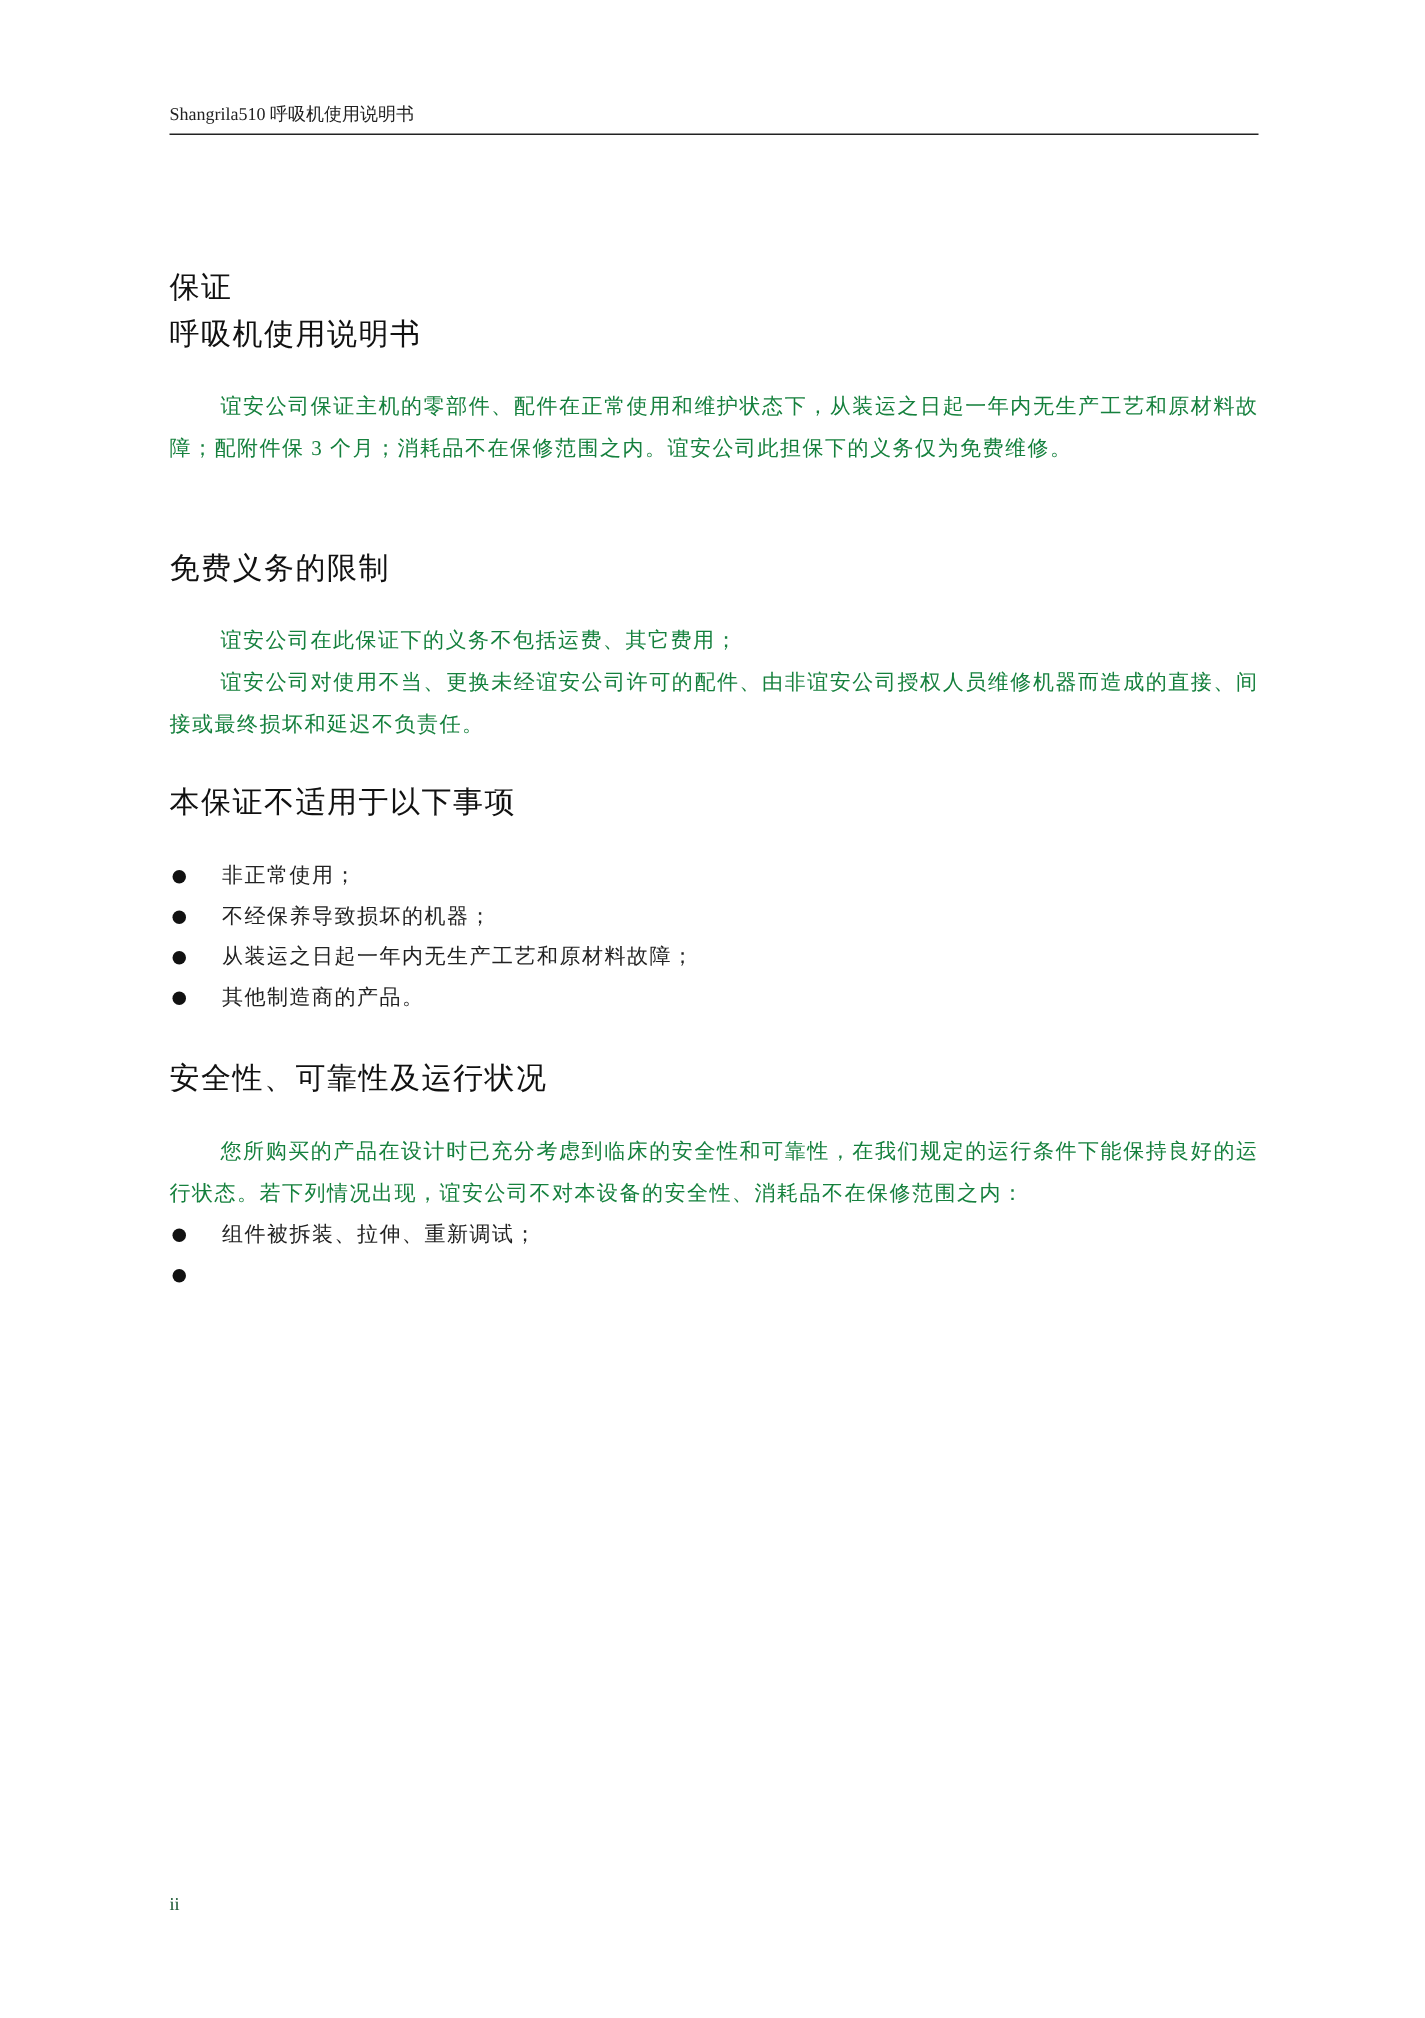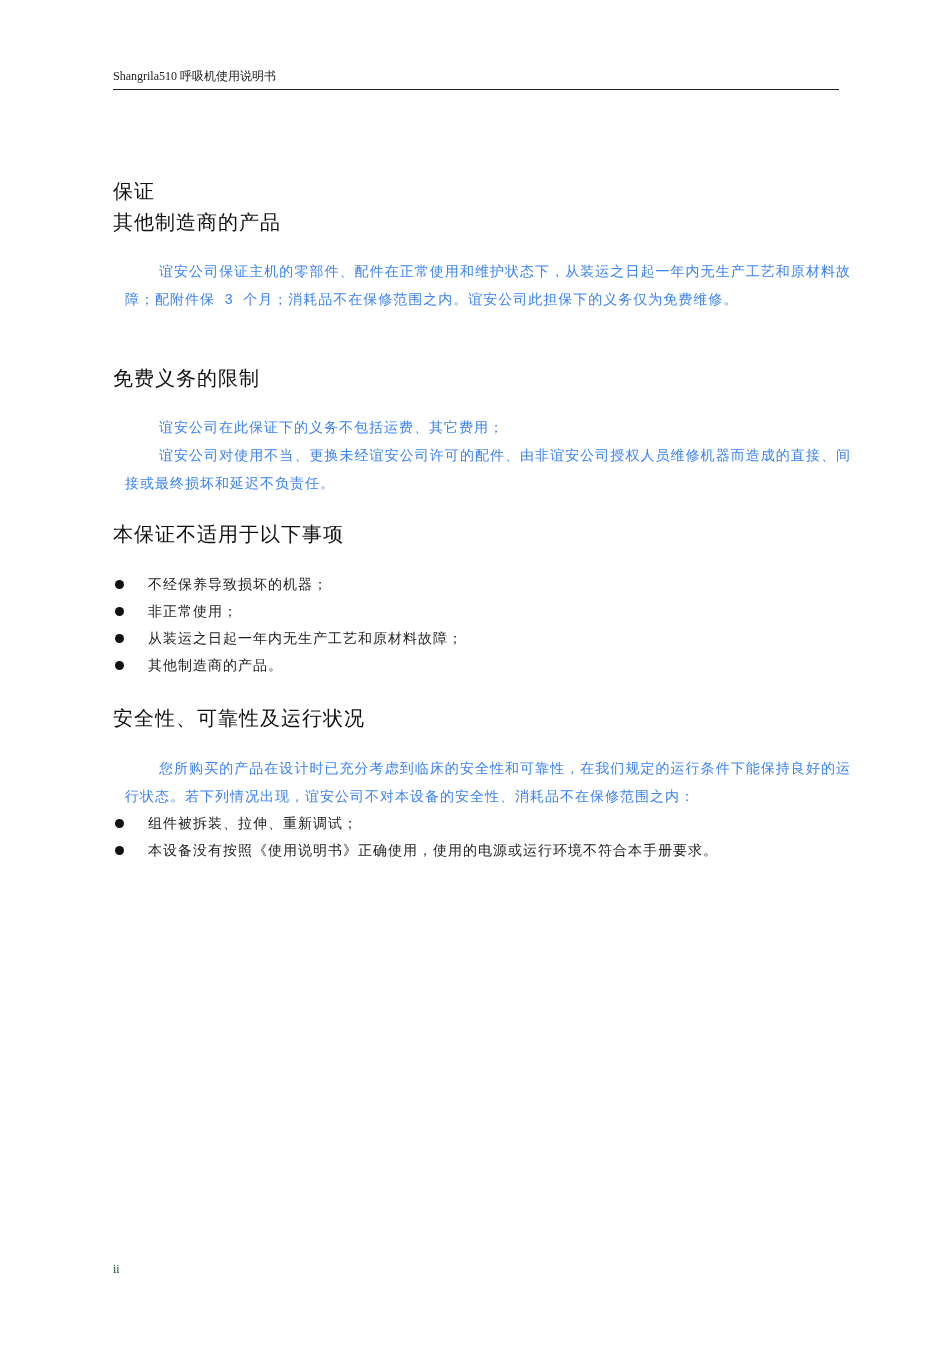--- a/index.html
+++ b/index.html
@@ -9,22 +9,22 @@
       position: absolute; left: 113px; top: 68px; width: 726px;
       font-family: "Liberation Serif", serif; font-size: 12px; color: #222;
       padding-bottom: 4px; border-bottom: 1px solid #222;
     }
     .h1 {
       position: absolute; left: 113px;
       font-family: "DejaVu Sans", sans-serif; font-size: 20px; color: #111;
       letter-spacing: 1px;
     }
     .para {
-      position: absolute; left: 125px; width: 726px;
-      font-family: Liberation Mono, monospace; font-size: 14px; line-height: 28px; color: #3b82f6;
+      position: absolute; left: 113px; width: 726px;
+      font-family: Liberation Serif, serif; font-size: 14px; line-height: 28px; color: #15803d;
       text-align: justify; letter-spacing: 1px;
     }
     .indent { text-indent: 34px; }
     .bullet-list { position: absolute; left: 113px; width: 726px; margin: 0; padding: 0; list-style: none; }
     .bullet-item {
       position: relative; padding-left: 35px;
       font-family: "DejaVu Serif", serif; font-size: 14px; line-height: 27px; color: #222; letter-spacing: 1px;
     }
     .bullet-dot {
       position: absolute; left: 2px; top: 9px; width: 9px; height: 9px; border-radius: 50%; background: #111;
@@ -36,54 +36,53 @@
   </style>
 </head>
 <body>
 
 <div class="page">
 
   <div class="running-header">Shangrila510 呼吸机使用说明书</div>
 
   <div class="h1" style="top:136px;margin-top:42px;">保证</div>
 
-  <div class="h1" style="top:209px;">其他制造商的产品</div>
+  <div class="h1" style="top:209px;">呼吸机使用说明书</div>
   <div class="para indent" style="top:258px;">谊安公司保证主机的零部件、配件在正常使用和维护状态下，从装运之日起一年内无生产工艺和原材料故障；配附件保 3 个月；消耗品不在保修范围之内。谊安公司此担保下的义务仅为免费维修。</div>
 
   <div class="h1" style="top:365px;">免费义务的限制</div>
   <div class="para indent" style="top:414px;">谊安公司在此保证下的义务不包括运费、其它费用；</div>
   <div class="para indent" style="top:442px;">谊安公司对使用不当、更换未经谊安公司许可的配件、由非谊安公司授权人员维修机器而造成的直接、间接或最终损坏和延迟不负责任。</div>
 
   <div class="h1" style="top:521px;text-align:center;">本保证不适用于以下事项</div>
   <ul class="bullet-list" style="top:571px;">
     <li class="bullet-item">
       <span class="bullet-dot"></span>
-      <span>不经保养导致损坏的机器；</span>
+      <span>非正常使用；</span>
     </li>
     <li class="bullet-item">
       <span class="bullet-dot"></span>
-      <span>非正常使用；</span>
+      <span>不经保养导致损坏的机器；</span>
     </li>
     <li class="bullet-item">
       <span class="bullet-dot"></span>
       <span>从装运之日起一年内无生产工艺和原材料故障；</span>
     </li>
     <li class="bullet-item">
       <span class="bullet-dot"></span>
       <span>其他制造商的产品。</span>
     </li>
   </ul>
 
   <div class="h1" style="top:705px;">安全性、可靠性及运行状况</div>
   <div class="para indent" style="top:755px;">您所购买的产品在设计时已充分考虑到临床的安全性和可靠性，在我们规定的运行条件下能保持良好的运行状态。若下列情况出现，谊安公司不对本设备的安全性、消耗品不在保修范围之内：</div>
   <ul class="bullet-list" style="top:810px;">
     <li class="bullet-item">
       <span class="bullet-dot"></span>
       <span>组件被拆装、拉伸、重新调试；</span>
     </li>
     <li class="bullet-item">
       <span class="bullet-dot"></span>
-      <span>本设备没有按照《使用说明书》正确使用，使用的电源或运行环境不符合本手册要求。</span>
     </li>
   </ul>
 
   <div class="page-number">ii</div>
 </div>
 
 </body></html>

